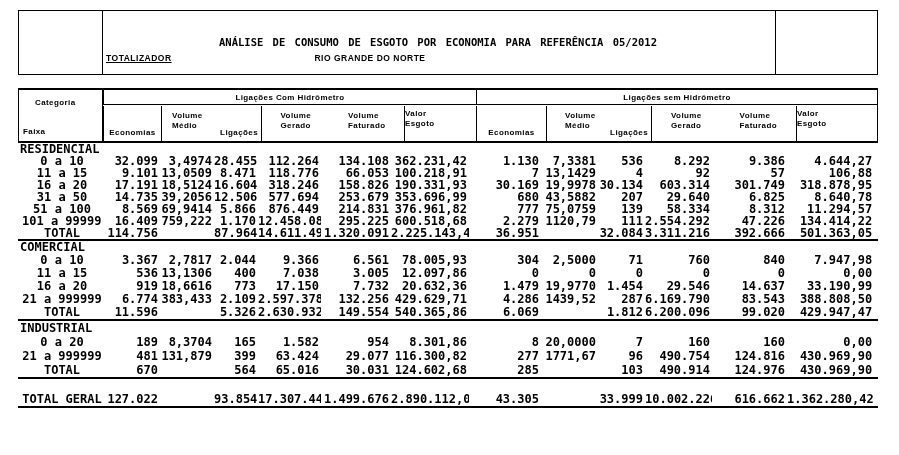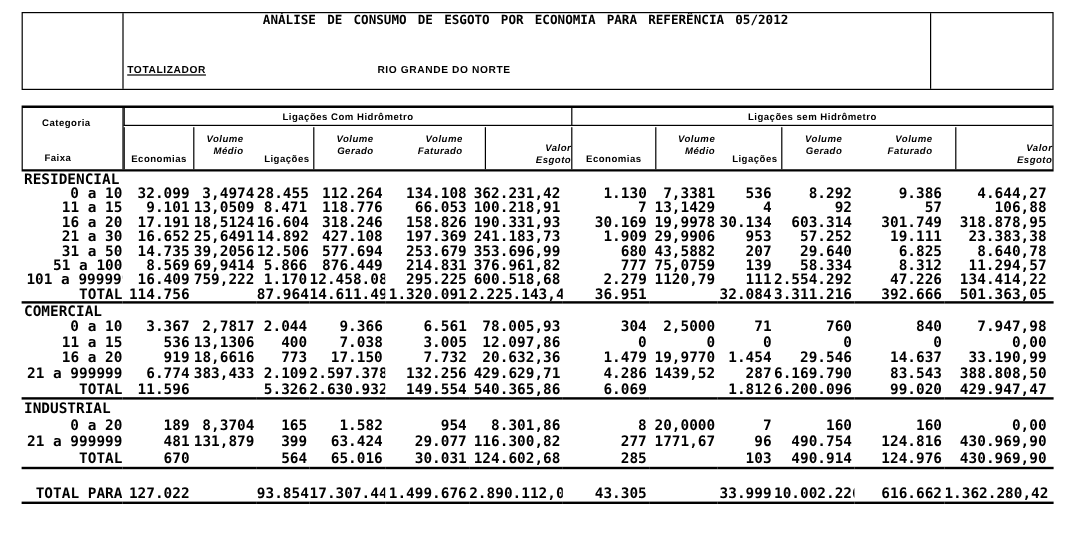--- a/index.html
+++ b/index.html
@@ -6,64 +6,64 @@
   body{width:899px;height:455px;position:relative;overflow:hidden;
        font-family:"DejaVu Sans Mono",monospace;color:#000;}
   *{box-sizing:border-box;}
   .abs{position:absolute;}
 
   
   #tophdr{position:absolute;left:18px;top:10px;width:860px;height:65px;
           border:1px solid #000;}
   #tophdr .vline{position:absolute;top:0;bottom:0;width:1px;background:#000;}
   #vl-left{left:83px;} #vl-right{left:756px;}
-  #rpt-title{position:absolute;left:84px;right:104px;top:0;text-align:center;
+  #rpt-title{position:absolute;left:84px;right:104px;top:25px;text-align:center;
              font:bold 10.5px "DejaVu Sans Mono",monospace;word-spacing:3px;white-space:nowrap;}
   #totalizador{position:absolute;left:87px;top:42px;
                font:bold 8.5px "Liberation Sans",sans-serif;letter-spacing:.5px;text-decoration:underline;}
   #region{position:absolute;left:84px;right:240px;top:42px;text-align:center;
           font:bold 8.5px "Liberation Sans",sans-serif;letter-spacing:.5px;}
   #pagebox{position:absolute;left:757px;top:0;right:0;bottom:0;padding:6px 10px 0 4px;
            font:bold 11px "DejaVu Sans Mono",monospace;line-height:14px;}
   #pagebox .l1{display:flex;justify-content:space-between;}
   #pagebox .rt{text-align:right;}
   #pagebox .code{text-align:right;padding-right:12px;
                  font:bold 8px "Liberation Sans",sans-serif;letter-spacing:.5px;line-height:14px;}
 
   
   #thead{position:absolute;left:18px;top:88px;width:860px;height:55px;
          border:1px solid #000;border-top-width:2px;border-bottom-width:2px;
          font:bold 8px "Liberation Sans",sans-serif;letter-spacing:.4px;}
   #thead .cat{position:absolute;left:0;top:0;bottom:0;width:84px;border-right:1px solid #000;}
   #thead .cat .c1{position:absolute;left:16px;top:8px;}
-  #thead .cat .c2{position:absolute;left:18px;bottom:5px;}
+  #thead .cat .c2{position:absolute;left:4px;bottom:5px;}
   .grp{position:absolute;top:0;height:15px;border-bottom:1px solid #000;border-left:1px solid #000;
        text-align:center;line-height:15px;}
   #grp-com{left:84px;width:373px;}
   #grp-sem{left:457px;right:0;}
   .sub{position:absolute;top:16px;bottom:0;border-left:1px solid #000;}
   .s-econ1{left:84px;width:58px;} .s-ml1{left:142px;width:100px;}
   .s-gf1{left:242px;width:143px;} .s-va1{left:385px;width:72px;}
   .s-econ2{left:457px;width:70px;} .s-ml2{left:527px;width:105px;}
   .s-gf2{left:632px;width:145px;} .s-va2{left:777px;right:0;}
   .bcenter{position:absolute;left:0;right:0;bottom:4px;text-align:center;}
-  .v2{text-align:right;line-height:9.5px;font-style:italic;}
+  .v2{text-align:left;line-height:9.5px;}
   .v2abs{position:absolute;top:5px;}
   .s-ml1 .v2abs{left:10px;} .s-ml2 .v2abs{left:18px;}
   .lig{position:absolute;right:3px;bottom:4px;}
   .gfwrap{display:flex;justify-content:space-around;padding-top:5px;}
-  .vacenter{padding-top:13px;}
+  .vacenter{padding-top:3px;}
 
   
   #tbl{position:absolute;left:18px;top:143px;width:860px;
        border-collapse:collapse;table-layout:fixed;}
   #tbl td{padding:0 2px 0 0;font:bold 12px "DejaVu Sans Mono",monospace;
           white-space:nowrap;overflow:hidden;vertical-align:middle;}
   #tbl td.num{text-align:right;}
-  #tbl td.faixa{text-align:right;padding:0 0 0 4px;margin-top:31px;}
+  #tbl td.faixa{text-align:center;padding:0 0 0 4px;margin-top:31px;}
   #tbl tr.secrow td{text-align:left;padding-left:2px;}
   #tbl td:last-child{padding-right:6px;}
   #tbl tr.rh12 td{height:12px;line-height:12px;}
   #tbl tr.rh13 td{height:13px;line-height:13px;}
   #tbl tr.rh14 td{height:14px;line-height:14px;}
   #tbl tr.spacer td{height:14px;}
   #tbl tr.sep td{border-bottom:2px solid #000;}
 </style>
 </head>
 <body>
@@ -203,35 +203,20 @@
         <td class="num">158.826</td>
         <td class="num">190.331,93</td>
         <td class="num">30.169</td>
         <td class="num">19,9978</td>
         <td class="num">30.134</td>
         <td class="num">603.314</td>
         <td class="num">301.749</td>
         <td class="num">318.878,95</td>
       </tr>
       <tr class="rh12">
-        <td class="faixa">21 a 30</td>
-        <td class="num">16.652</td>
-        <td class="num">25,6491</td>
-        <td class="num">14.892</td>
-        <td class="num">427.108</td>
-        <td class="num">197.369</td>
-        <td class="num">241.183,73</td>
-        <td class="num">1.909</td>
-        <td class="num">29,9906</td>
-        <td class="num">953</td>
-        <td class="num">57.252</td>
-        <td class="num">19.111</td>
-        <td class="num">23.383,38</td>
-      </tr>
-      <tr class="rh12">
         <td class="faixa">31 a 50</td>
         <td class="num">14.735</td>
         <td class="num">39,2056</td>
         <td class="num">12.506</td>
         <td class="num">577.694</td>
         <td class="num">253.679</td>
         <td class="num">353.696,99</td>
         <td class="num">680</td>
         <td class="num">43,5882</td>
         <td class="num">207</td>
@@ -407,21 +392,21 @@
         <td class="num"></td>
         <td class="num">103</td>
         <td class="num">490.914</td>
         <td class="num">124.976</td>
         <td class="num">430.969,90</td>
       </tr>
       <tr class="spacer">
         <td class="" colspan="13"></td>
       </tr>
       <tr class="rh14 sep">
-        <td class="faixa">TOTAL PARA</td>
+        <td class="faixa">TOTAL GERAL</td>
         <td class="num">127.022</td>
         <td class="num"></td>
         <td class="num">93.854</td>
         <td class="num">17.307.444</td>
         <td class="num">1.499.676</td>
         <td class="num">2.890.112,02</td>
         <td class="num">43.305</td>
         <td class="num"></td>
         <td class="num">33.999</td>
         <td class="num">10.002.226</td>

